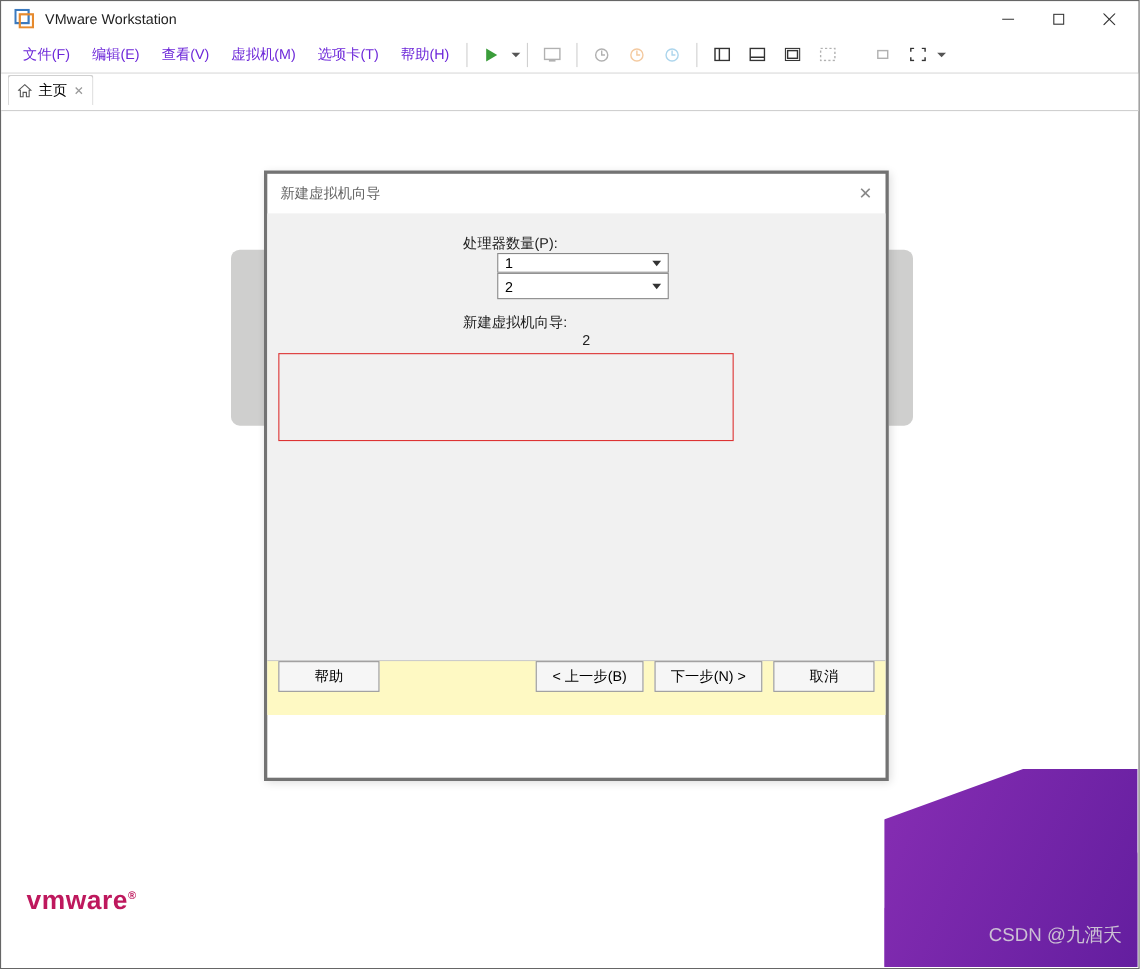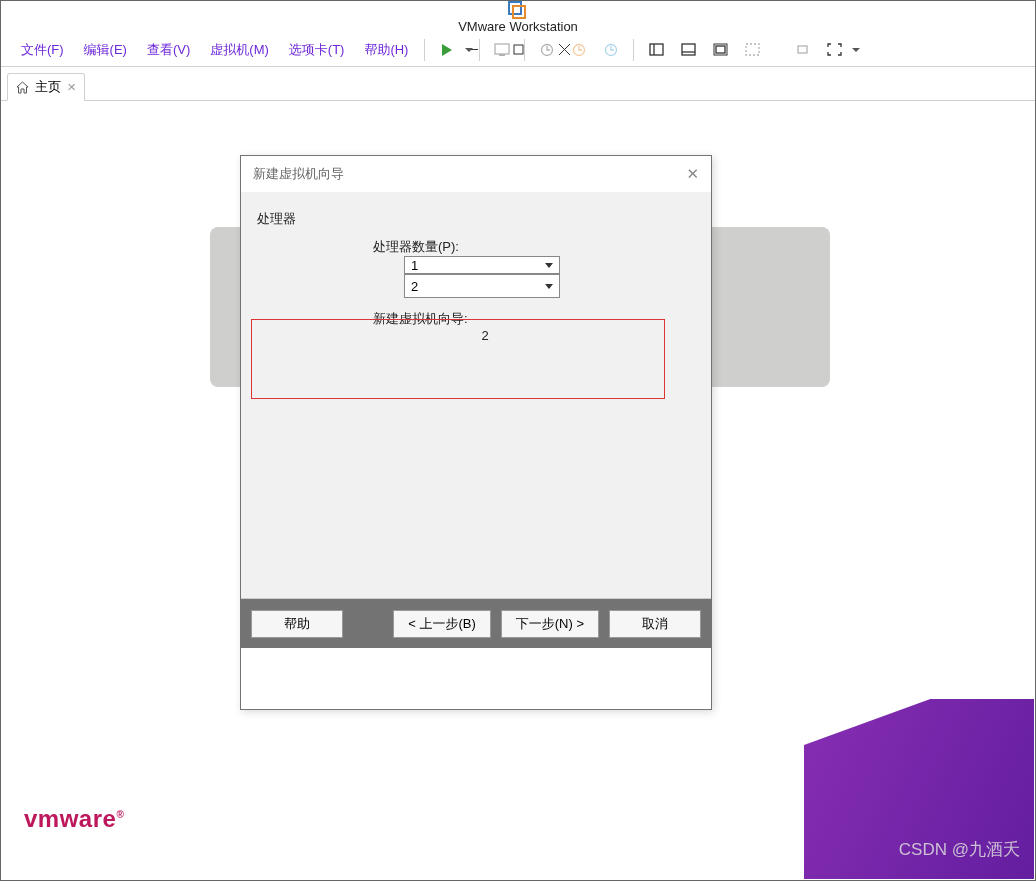--- a/index.html
+++ b/index.html
@@ -1,57 +1,57 @@
 <!DOCTYPE html>
 <html><head>
   <meta charset="utf-8">
   <style>
     * { margin: 0; padding: 0; box-sizing: border-box; font-family: "Microsoft YaHei", "Segoe UI", sans-serif; }
     body { width: 1036px; height: 881px; background: #fff; border: 1px solid #666; position: relative; overflow: hidden; }
     
-    .titlebar { height: 32px; display: flex; align-items: center; padding: 0 4px; flex-direction: column; }
+    .titlebar { height: 32px; display: flex; align-items: center; padding: 0 4px; }
     .app-icon { width: 18px; height: 18px; margin: 0 10px 0 8px; display:inline-block; }
     .app-icon svg { width:100%; height:100%; }
     .title-text { font-size: 13px; color: #222; flex:1; }
     .win-controls { display:flex; }
     .win-btn { width: 46px; height: 30px; display:flex; align-items:center; justify-content:center; color:#333; }
     .win-btn svg { width:11px; height:11px; }
     
     .menubar { height: 34px; display:flex; align-items:center; border-bottom:1px solid #d0d0d0; padding: 0 10px; }
     .menu-item { font-size: 13px; color:#6d28d9; padding: 4px 10px; cursor:default; }
     .sep { width:1px; height:22px; background:#d0d0d0; margin:0 6px; }
     .tool-icon { width: 26px; height:26px; margin:0 3px; display:flex; align-items:center; justify-content:center; color:#555; }
     .tool-icon.dis { opacity:0.45; }
     .play { color:#3a9d3a; }
     .dd-ar { width:0; height:0; border-left:4px solid transparent; border-right:4px solid transparent; border-top:4px solid #555; margin-left:2px; }
     
-    .tabbar { height: 34px; background:#fff; border-bottom:1px solid #d0d0d0; display:flex; align-items:flex-end; padding:0 6px; }
+    .tabbar { height: 34px; background:#fff; border-bottom:1px solid #d0d0d0; display:flex; padding:0 6px; }
     .tab { height:28px; border:1px solid #d0d0d0; border-bottom:1px solid #fff; padding:0 8px; display:flex; align-items:center; gap:6px; font-size:13px; border-radius:3px 3px 0 0; background:#fff; position:relative; top:1px; }
     .tab .close { color:#999; font-size:11px; }
     .home-ic { width:13px; height:13px; }
     
     .workspace { position:absolute; top:101px; left:1px; right:1px; bottom:1px; background:#fff; }
     .gray-card { position:absolute; left:208px; top:125px; width:620px; height:160px; background:#cfcfce; border-radius:8px; }
     
-    .dialog { position:absolute; left:238px; top:53px; width:472px; height:555px; background:#fff; border:1px solid #737373; box-shadow:2px 2px 8px rgba(0,0,0,0.15); }
+    .dialog { position:absolute; left:238px; top:53px; width:568px; height:555px; background:#fff; border:3px solid #737373; box-shadow:2px 2px 8px rgba(0,0,0,0.15); }
     .dlg-title { height:36px; display:flex; align-items:center; padding:0 12px; font-size:13px; color:#666; }
     .dlg-close { color:#888; font-size:15px; }
     .dlg-header { padding: 6px 28px 18px 28px; border-bottom:1px solid #ccc; }
     .dlg-h1 { font-size:13px; font-weight:bold; color:#111; margin-bottom:6px; }
     .dlg-sub { font-size:13px; color:#222; padding-left:18px; }
     .dlg-body { padding:18px 16px; background:#f1f1f1; height:406px; }
     .grp-label { font-size:13px; color:#222; margin-bottom:10px; }
     .form-row { display:flex; align-items:center; height:36px; padding-left:12px;flex-direction:column; }
     .form-label { width:218px; font-size:13px; color:#222; }
     .form-select { width:156px; height:24px; border:1px solid #888; background:#fff; font-size:13px; padding:0 6px; position:relative; display:flex; align-items:center; justify-content:space-between; }
     .sel-arrow { width:0; height:0; border-left:4px solid transparent; border-right:4px solid transparent; border-top:5px solid #333; }
     .form-val { font-size:13px; color:#222; padding-left:6px; }
     .redbox { position:absolute; border:1.5px solid #d33; left:10px; top:127px; width:414px; height:80px; pointer-events:none; }
     
-    .dlg-footer { height:50px; border-top:1px solid #ccc; display:flex; align-items:center; padding:0 10px; gap:10px; background:#737373; }
+    .dlg-footer { height:50px; border-top:1px solid #ccc; display:flex; padding:0 10px; gap:10px; background:#fef9c3; }
     .btn { height:28px; border:1px solid #999; background:#f6f6f6; font-size:13px; padding:0 14px; min-width:92px; cursor:default; display:flex; align-items:center; justify-content:center; }
     .spacer { flex:1; }
     
     .logo { position:absolute; left:22px; bottom:46px; color:#be185d; font-size:24px; font-weight:700; letter-spacing:0.5px; }
     .logo sup { font-size:10px; }
     .corner { position:absolute; right:0; bottom:0; width:230px; height:180px; overflow:hidden; }
     .corner .tri1 { position:absolute; right:-40px; bottom:-70px; width:300px; height:240px; background:linear-gradient(135deg,#8a2fb5,#5b1a9a); transform:rotate(-20deg); }
     .corner .tri2 { position:absolute; right:-30px; bottom:-80px; width:250px; height:200px; background:linear-gradient(135deg,#b566d6,#7a35b8); transform:rotate(-32deg); opacity:.9; }
     .watermark { position:absolute; right:14px; bottom:18px; color:rgba(220,220,220,0.85); font-size:17px; }
   </style>
@@ -176,21 +176,20 @@
 
 <div class="workspace">
   <div class="gray-card"></div>
 
   <div class="dialog">
     <div class="dlg-title">
       <span style="flex:1">新建虚拟机向导</span>
       <span class="dlg-close">✕</span>
     </div>
     <div class="dlg-body" style="position:relative;">
-      <div class="grp-label">处理器</div>
       <div class="form-row">
         <div class="form-label">处理器数量(P):</div>
         <div class="form-select">
           <span>1</span>
           <span class="sel-arrow"></span>
         </div>
       </div>
       <div class="form-row">
         <div class="form-select">
           <span>2</span>

